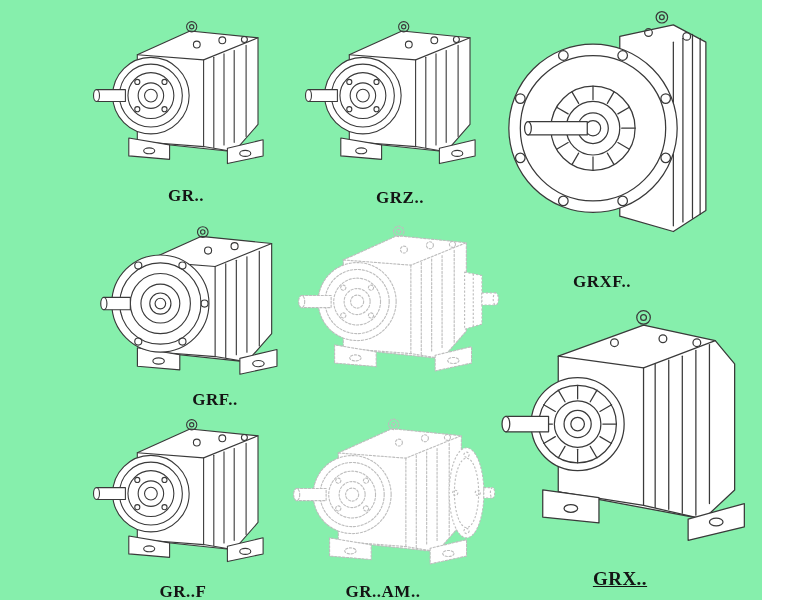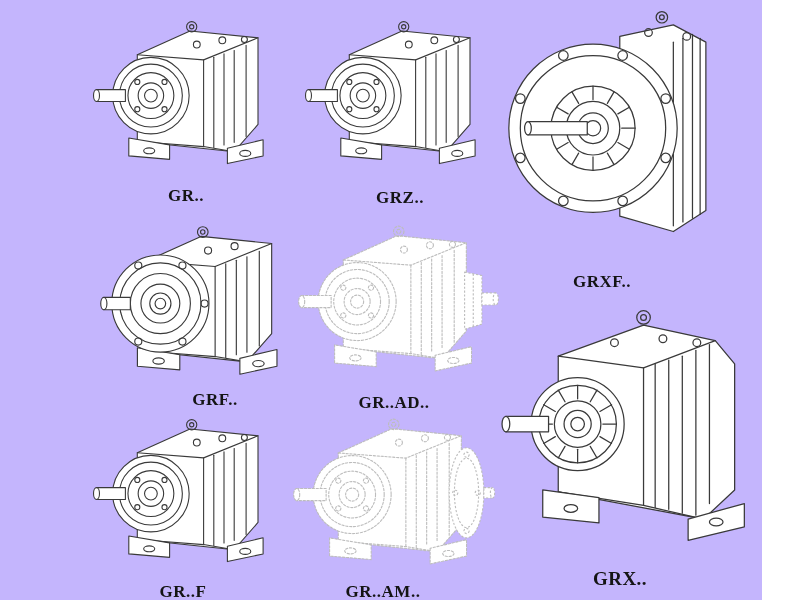--- a/index.html
+++ b/index.html
@@ -1,22 +1,22 @@
 <!DOCTYPE html>
 <html><head>
 <meta charset="utf-8">
 <style>
   html,body{margin:0;padding:0;background:#fff;}
-  #page{position:relative;width:762px;height:600px;background:#c4b5fd;overflow:hidden;
+  #page{position:relative;width:762px;height:600px;background:#86efac;overflow:hidden;
         font-family:"Liberation Serif", serif;}
   .draw{position:absolute;color:#3a3a3a;}
   .draw.ghost{color:#bdbdbd;stroke-dasharray:2.5 2;}
   .lbl{position:absolute;width:200px;text-align:center;font-weight:bold;
        font-size:17px;letter-spacing:.5px;color:#141414;}
-  .lbl.big{font-size:19px;}
+  .lbl.big{font-size:19px;text-decoration:underline;}
   #defs{position:absolute;width:0;height:0;overflow:hidden;}
 </style>
 </head>
 <body>
 
 <div id="page">
 
   <svg id="defs" aria-hidden="true">
 
     <symbol id="sym-r" viewBox="0 0 240 185" stroke="currentColor" fill="none" stroke-width="1.3" stroke-linejoin="round" stroke-linecap="round">
@@ -209,18 +209,17 @@
   </svg>
 
   <svg class="draw" style="left:498px;top:300px;width:262px;height:252px" viewBox="0 0 270 260">
     <use href="#sym-rx"></use>
   </svg>
 
   <div class="lbl" style="left:86px;top:186px">GR..</div>
   <div class="lbl" style="left:300px;top:188px">GRZ..</div>
   <div class="lbl" style="left:115px;top:390px">GRF..</div>
   <div class="lbl" style="left:502px;top:272px">GRXF..</div>
-  <div class="lbl" style="left:294px;top:393px">GR..AD..</div>
   <div class="lbl" style="left:83px;top:582px">GR..F</div>
   <div class="lbl" style="left:283px;top:582px">GR..AM..</div>
   <div class="lbl big" style="left:520px;top:568px">GRX..</div>
 
 </div>
 
 </body></html>

